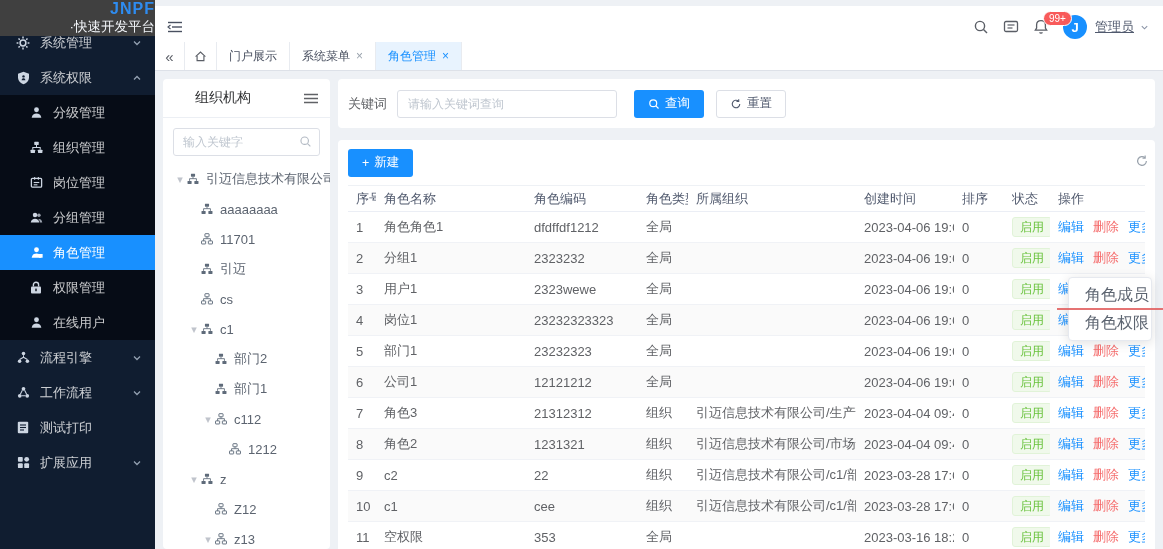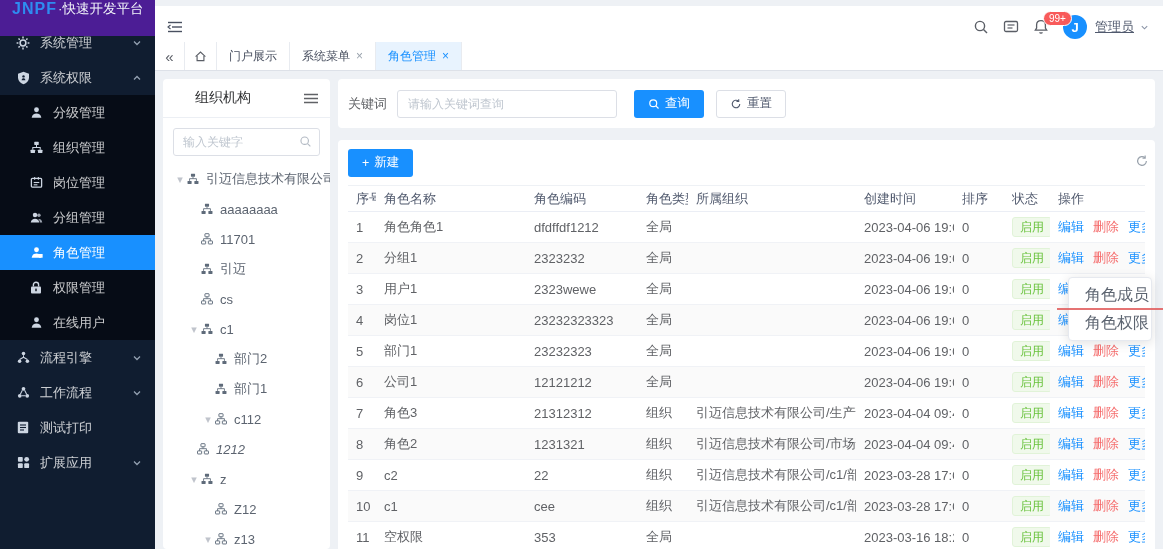--- a/index.html
+++ b/index.html
@@ -1,21 +1,21 @@
 <!DOCTYPE html>
 <html><head>
 <meta charset="utf-8">
 <style>
   * { box-sizing: border-box; margin: 0; padding: 0; }
   html,body { width:1163px; height:549px; overflow:hidden; }
   body { font-family:"Liberation Sans",sans-serif; background:#eef1f5; position:relative; font-size:13px; }
 
   
   .sidebar { position:absolute; left:0; top:0; width:155px; height:549px; background:#101d30; z-index:5; overflow:hidden; }
-  .logo { position:relative; z-index:3; height:36px; background:#4c1d95; display:flex; align-items:flex-start; padding-left:12px; white-space:nowrap; }
+  .logo { position:relative; z-index:3; height:36px; background:#404040; display:flex; align-items:flex-end; padding-left:12px; white-space:nowrap;flex-direction:column; }
   .logo-main { color:#2e8cf0; font-weight:bold; font-size:16px; letter-spacing:1px; }
   .logo-suffix { color:#f2f5f9; font-size:13.5px; margin-left:1px; }
   .menu { position:relative; z-index:1; margin-top:-10px; }
   .menu-item { height:35px; display:flex; align-items:center; padding-left:15px; color:rgba(255,255,255,.78); cursor:pointer; }
   .menu-item .mi { width:16px; height:16px; display:flex; align-items:center; justify-content:center; margin-right:9px; color:#cdd6e2; flex:0 0 16px; }
   .menu-item .lbl { font-size:13px; }
   .menu-item .chev { margin-left:auto; margin-right:13px; color:#93a0b1; display:flex; }
   .submenu { background:#060c16; }
   .submenu .menu-item { padding-left:28px; }
   .menu-item.active { background:#1890ff; color:#fff; }
@@ -48,21 +48,21 @@
   .org-menu-icon { margin-left:auto; color:#606266; display:flex; cursor:pointer; }
   .org-search { margin:10px 10px 6px; position:relative; }
   .org-search input { width:100%; height:28px; border:1px solid #dcdfe6; border-radius:3px; padding:0 26px 0 9px; font-size:12px; color:#737373; outline:none; font-family:"Liberation Sans",sans-serif; }
   .org-search input::placeholder { color:#bfc6cf; }
   .org-search .sic { position:absolute; right:8px; top:7px; color:#b3bac4; display:flex; }
   .tree { padding-top:2px; }
   .tree-item { height:30px; display:flex; align-items:center; color:#5c6470; font-size:13px; cursor:pointer; white-space:nowrap; }
   .tree-item .caret { width:14px; text-align:center; color:#c0c4cc; font-size:11px; flex:0 0 14px; }
   .tree-item .spacer { width:14px; flex:0 0 14px; }
   .tree-item .tic { width:14px; height:12px; margin-right:5px; color:#5f6b7a; display:flex; align-items:center; flex:0 0 14px; }
-  .lv0 { padding-left:10px; } .lv1 { padding-left:24px; } .lv2 { padding-left:38px; } .lv3 { padding-left:20px;font-style:italic; }
+  .lv0 { padding-left:10px; } .lv1 { padding-left:24px; } .lv2 { padding-left:38px; } .lv3 { padding-left:52px; }
 
   
   .filter-card { position:absolute; left:338px; top:79px; width:817px; height:49px; background:#fff; border-radius:4px; display:flex; align-items:center; padding:0 10px; }
   .f-label { color:#606266; font-size:13px; margin-right:10px; }
   .f-input { width:220px; height:28px; border:1px solid #dcdfe6; border-radius:3px; padding:0 10px; font-size:12px; color:#606266; outline:none; font-family:"Liberation Sans",sans-serif; }
   .f-input::placeholder { color:#bfc6cf; }
   .btn { height:28px; border-radius:3px; font-size:12.5px; display:inline-flex; align-items:center; gap:5px; padding:0 13px; cursor:pointer; border:1px solid transparent; font-family:"Liberation Sans",sans-serif; }
   .btn-primary { background:#1890ff; color:#fff; }
   .btn-plain { background:#fff; color:#515a6e; border-color:#dcdfe6;font-family:Liberation Mono, monospace; }
   .f-search { margin-left:17px; }

